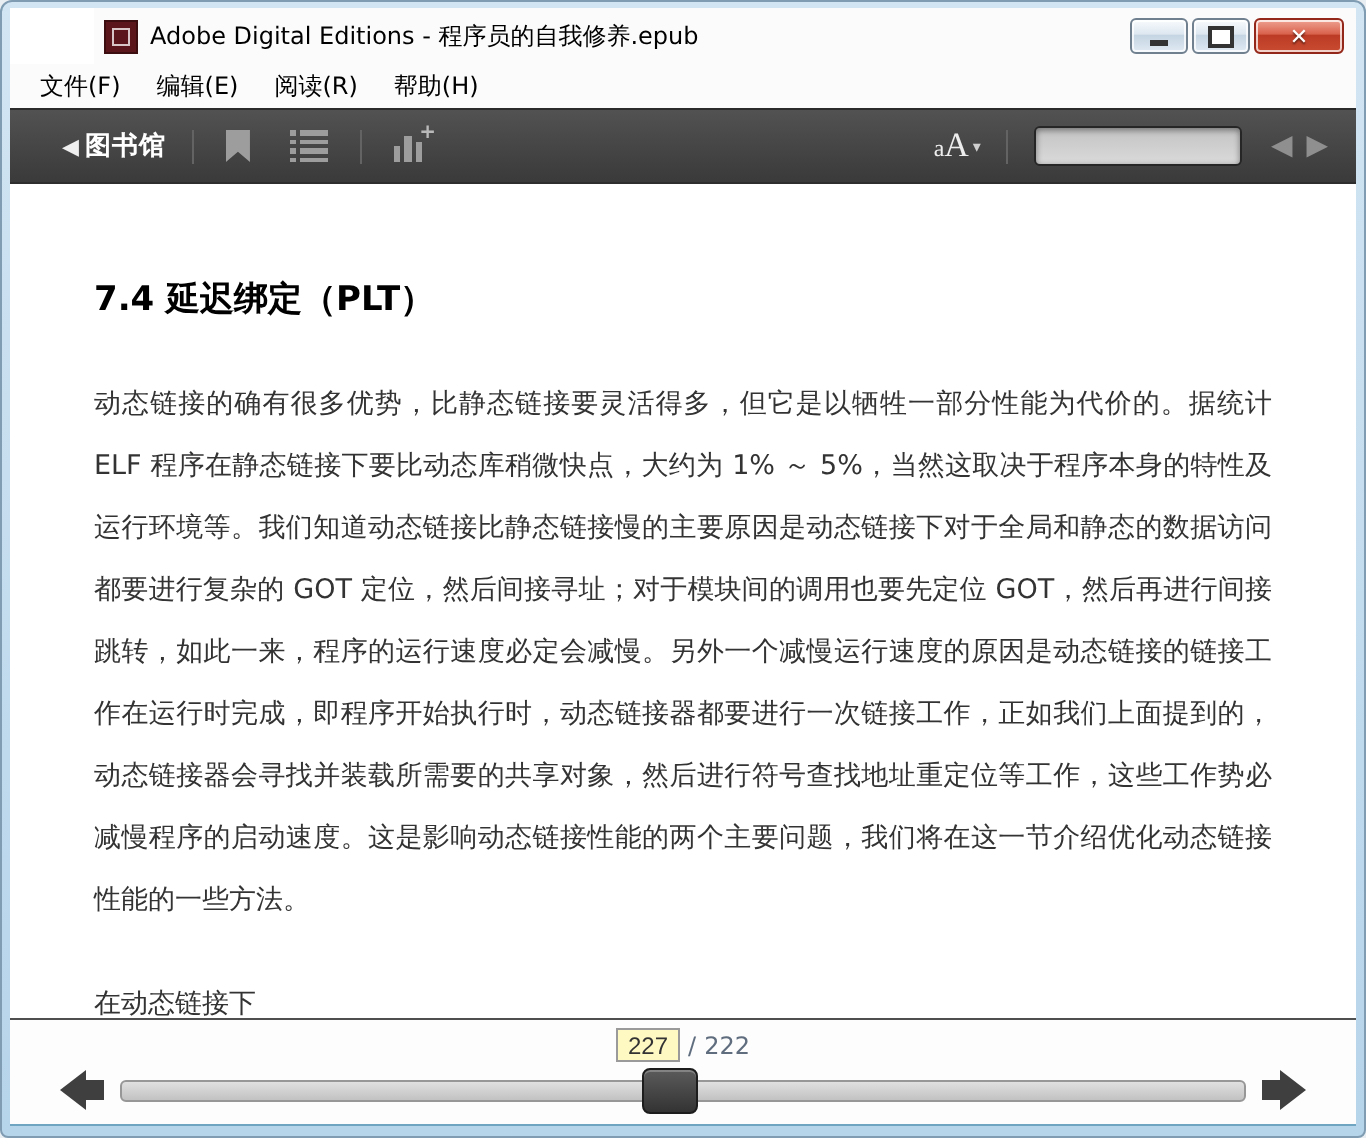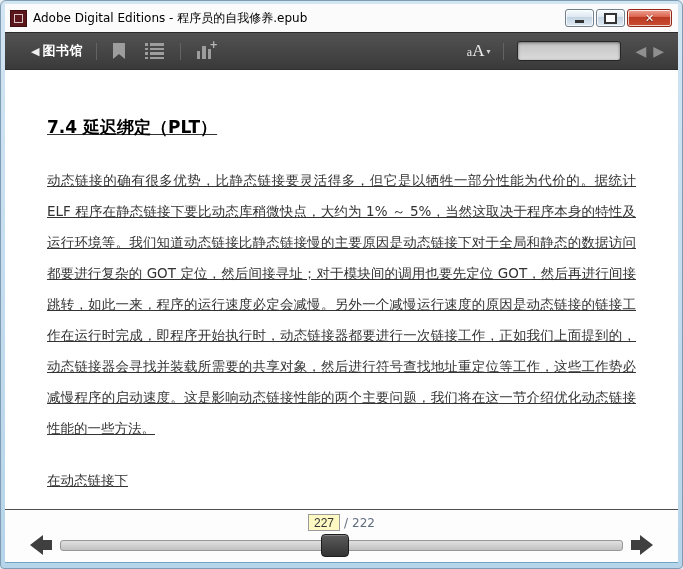--- a/index.html
+++ b/index.html
@@ -15,21 +15,21 @@
     border:1px solid #7f9cb2;border-radius:6px 6px 4px 4px;
   }
   .inner{
     position:absolute;left:4px;right:4px;top:3px;bottom:5px;
     background:#fff;display:flex;flex-direction:column;
     border-bottom:1px solid #6fa5c0;
   }
   
   .titlebar{
     height:28px;flex:0 0 28px;display:flex;align-items:center;
-    padding-left:5px;background:#fbfbfb;position:relative;
+    padding-left:5px;background:#fbfbfb;position:relative;margin-left:42px;
   }
   .ade-logo{
     width:15px;height:15px;background:#5a161a;border:1px solid #3c0e10;
     display:flex;align-items:center;justify-content:center;margin-right:6px;
   }
   .ade-logo span{display:block;width:7px;height:7px;border:1.5px solid #d8c6c7;}
   .title-text{font-size:12px;color:#000;}
   .winbtns{position:absolute;right:6px;top:5px;display:flex;gap:2px;}
   .wbtn{
     height:18px;box-sizing:border-box;border:1px solid #70808f;border-radius:3px;
@@ -86,21 +86,21 @@
     background:linear-gradient(#c3c3c3,#dadada);
     box-shadow:inset 0 1px 3px rgba(0,0,0,.45);
     font-size:12px;padding:0 5px;color:#222;outline:none;
   }
   .nav-arrow{font-size:14px;color:#8f8f8f;cursor:pointer;line-height:1;}
   .nav-prev{margin:0 7px 0 14px;}
   .nav-next{margin-right:4px;}
   
   .content{
     flex:1;background:#fff;overflow:hidden;
-    padding:46px 42px 0 42px;box-sizing:border-box;color:#333;text-decoration:underline;
+    padding:46px 42px 0 42px;box-sizing:border-box;color:#333;
   }
   .heading{font-size:17px;font-weight:bold;color:#000;margin:0 0 26px 0;}
   .para{font-size:13.5px;line-height:31px;text-align:justify;margin:0 0 21px 0;
     text-justify:inter-ideograph;}
   
   .bottombar{
     flex:0 0 52px;position:relative;background:#fdfdfd;
     border-top:1px solid #4f4f4f;
   }
   .pager-line{display:flex;align-items:center;justify-content:center;margin-top:4px;gap:4px;}
@@ -148,20 +148,26 @@
           </div>
         <div class="wbtn max">
             <div class="glyph-max"></div>
           </div>
         <div class="wbtn close">
             <span>✕</span>
           </div>
       </div>
     </div>
 
+    <div class="menubar">
+      <div class="menu-item">文件(F)</div>
+      <div class="menu-item">编辑(E)</div>
+      <div class="menu-item">阅读(R)</div>
+      <div class="menu-item">帮助(H)</div>
+    </div>
 
     <div class="toolbar">
       <div class="library-btn">
         <span class="back-glyph">◀</span>
         <span class="library-label">图书馆</span>
       </div>
       <div class="tb-sep"></div>
       <div class="icon-btn">
         <div class="bookmark-shape"></div>
       </div>

